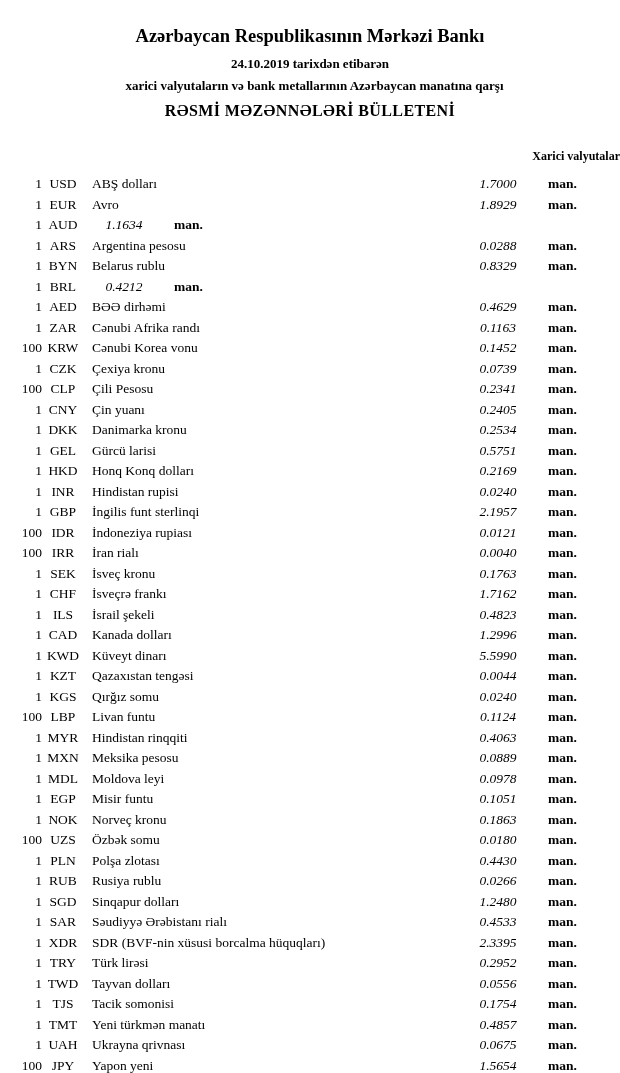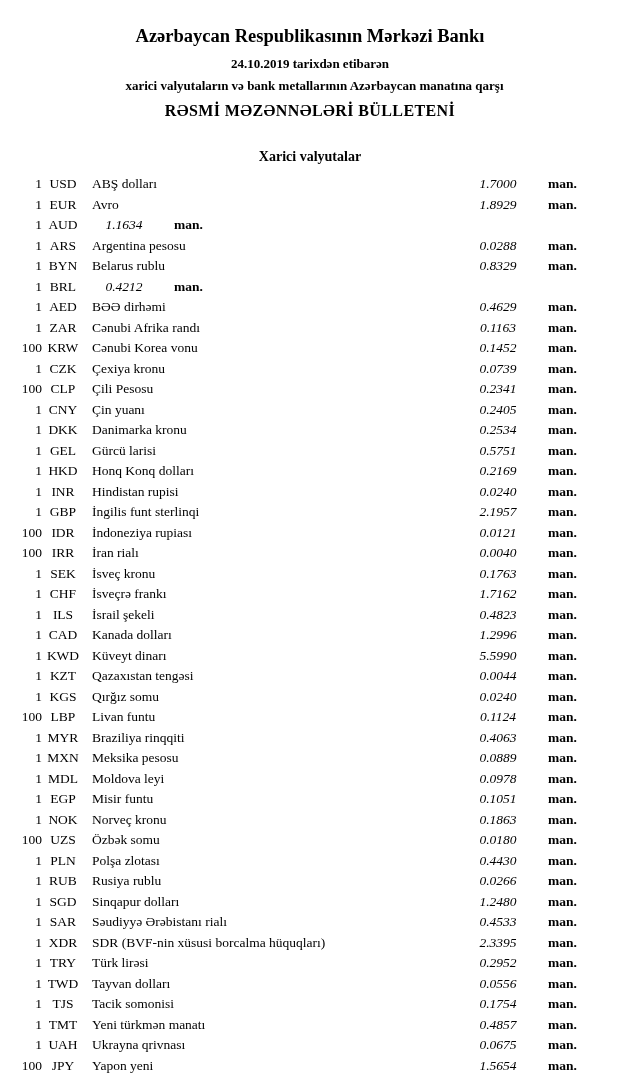--- a/index.html
+++ b/index.html
@@ -40,23 +40,23 @@
   }
   .hdr-bulletin {
     text-align: center;
     font-weight: bold;
     font-size: 16px;
     line-height: 17px;
     letter-spacing: 0.4px;
     margin: 8px;
   }
   .section-title {
-    text-align: center;
-    font-weight: bold;
-    font-size: 14px;
+    text-align: right;
+    font-weight: bold;
+    font-size: 12px;
     line-height: 17px;
     margin: 29px 0 9px 0;
   }
   .rates-table {
     width: 100%;
   }
   .row {
     display: flex;
     align-items: baseline;
     height: 20.5px;
@@ -319,21 +319,21 @@
     <span class="col-qty">100</span>
     <span class="col-code">LBP</span>
     <span class="col-name">Livan funtu</span>
     <span class="col-rate">0.1124</span>
     <span class="col-unit">man.</span>
   </div>
 
   <div class="row">
     <span class="col-qty">1</span>
     <span class="col-code">MYR</span>
-    <span class="col-name">Braziliya rinqqiti</span>
+    <span class="col-name">Hindistan rinqqiti</span>
     <span class="col-rate">0.4063</span>
     <span class="col-unit">man.</span>
   </div>
 
   <div class="row">
     <span class="col-qty">1</span>
     <span class="col-code">MXN</span>
     <span class="col-name">Meksika pesosu</span>
     <span class="col-rate">0.0889</span>
     <span class="col-unit">man.</span>

